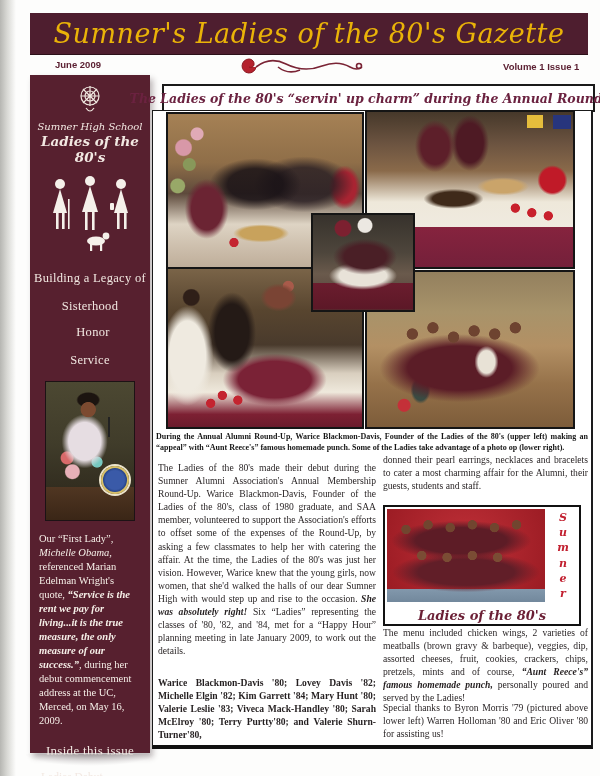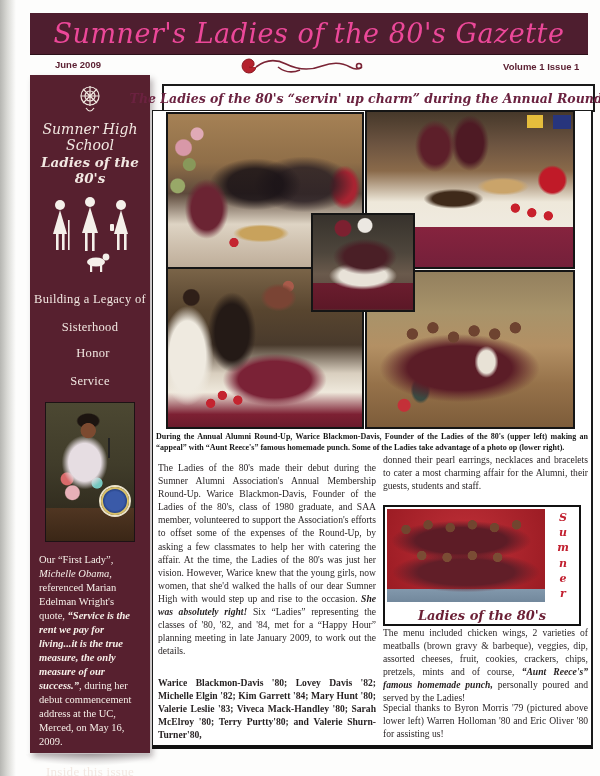--- a/index.html
+++ b/index.html
@@ -6,33 +6,33 @@
   .page{position:relative;width:600px;height:776px;background:#fdfdfc;overflow:hidden;
         font-family:"Liberation Serif",serif;color:#241f20;}
   .scan-edge-left{position:absolute;left:0;top:0;width:16px;height:776px;
         background:linear-gradient(90deg,#b6b6b2,#d9d9d5 45%,#fdfdfc);}
   .scan-smudge{position:absolute;left:24px;top:754px;width:132px;height:12px;
         background:radial-gradient(ellipse at 50% 0%,rgba(90,80,85,.35),transparent 70%);}
 
   
   .banner{position:absolute;left:30px;top:13px;width:558px;height:41px;background:#4e1e2f;
         display:flex;align-items:center;justify-content:center;box-shadow:0 1px 0 #2c1019;}
-  .banner-title{color:#ec4899;font-family:"DejaVu Serif",serif;font-style:italic;
+  .banner-title{color:#eab308;font-family:"DejaVu Serif",serif;font-style:italic;
         font-size:27px;white-space:nowrap;letter-spacing:.5px;}
   .masthead-date{position:absolute;left:55px;top:59px;font-family:"Liberation Sans",sans-serif;
         font-weight:bold;font-size:9.5px;color:#5c2133;}
   .masthead-volume{position:absolute;left:503px;top:61px;font-family:"Liberation Sans",sans-serif;
         font-weight:bold;font-size:9.5px;color:#5c2133;}
   .flourish{position:absolute;left:238px;top:54px;width:128px;height:26px;}
 
   
   .sidebar{position:absolute;left:30px;top:75px;width:120px;height:678px;background:#57202f;
         color:#f2e8e2;text-align:center;box-shadow:3px 4px 6px rgba(40,20,25,.3);}
   .crest{margin-top:9px;}
-  .school-name{font-family:"DejaVu Serif",serif;font-style:italic;font-size:14px;margin-top:3px;}
+  .school-name{font-family:"DejaVu Serif",serif;font-style:italic;font-size:10px;margin-top:3px;}
   .org-name{font-family:"DejaVu Serif",serif;font-style:italic;font-weight:bold;font-size:13.5px;margin-top:1px;}
   .silhouettes{margin-top:10px;}
   .motto-line{font-size:12.5px;letter-spacing:.3px;}
   .m0{margin-top:12px;} .m1{margin-top:13px;} .m2{margin-top:11px;padding-left:6px;} .m3{margin-top:13px;text-align:center;}
   .obama{position:relative;margin:13px auto 0;width:88px;height:138px;border:1px solid #1d1215;
         background:
           radial-gradient(circle 8px at 48% 20%, #7c4a30 90%, transparent 100%),
           radial-gradient(ellipse 12px 8px at 48% 13%, #1c1410 85%, transparent 100%),
           radial-gradient(ellipse 23px 27px at 44% 43%, #e6dde2 70%, transparent 100%),
           radial-gradient(circle 7px at 24% 55%, #d86a6a 85%, transparent 100%),

